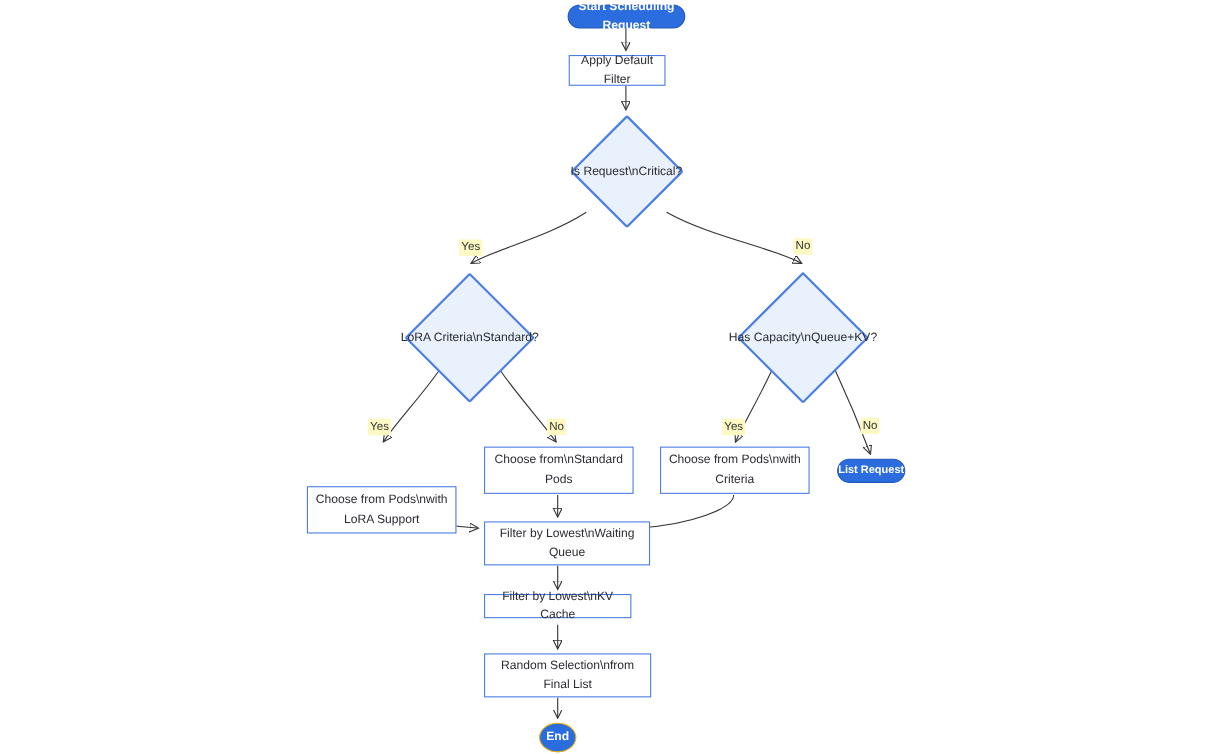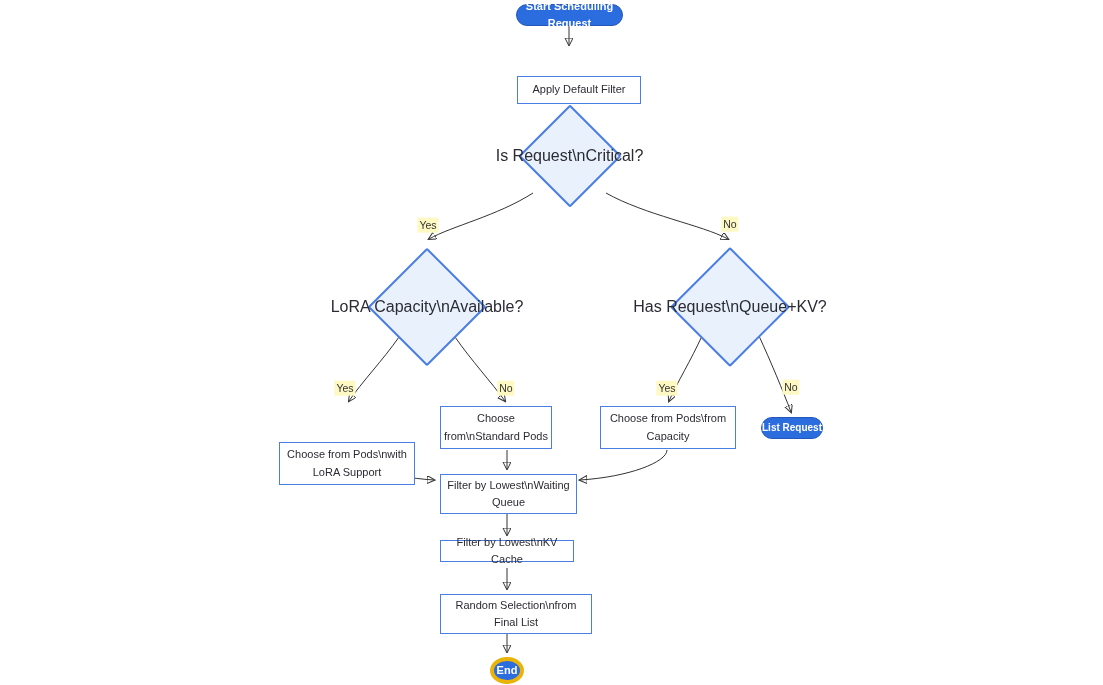--- a/index.html
+++ b/index.html
@@ -8,29 +8,29 @@
     font-family:"Liberation Sans","DejaVu Sans",sans-serif;color:#2b2b33;
   }
   .edges{position:absolute;left:0;top:0;width:1103px;height:685px;}
   .edges path{stroke:#333333;stroke-width:1;fill:none;}
   .node{
     position:absolute;display:flex;align-items:center;justify-content:center;
     text-align:center;font-size:11px;line-height:1.55;box-sizing:border-box;
   }
   .rect{background:#ffffff;border:1.5px solid #4a7de6;padding:2px 3px;}
   .pill{background:#2b6cdf;color:#ffffff;font-weight:bold;border-radius:12px;border:1px solid #2458b8;}
-  .circle{background:#2b6cdf;color:#ffffff;font-weight:bold;border-radius:50%;border:4px solid #eab308;}
+  .circle{background:#2b6cdf;color:#ffffff;font-weight:bold;border-radius:50%;border:1px solid #eab308;}
   .diamond{position:absolute;}
   .diamond .shape{
     position:absolute;left:50%;top:50%;transform:translate(-50%,-50%) rotate(45deg);
     background:#e9f2fc;border:2px solid #4a7de6;border-radius:2px;box-sizing:border-box;
   }
   .diamond .dlabel{
     position:absolute;left:50%;top:50%;transform:translate(-50%,-50%);
-    white-space:nowrap;font-size:16px;text-align:right;z-index:2;
+    white-space:nowrap;font-size:11px;text-align:right;z-index:2;
   }
   .edge-label{
     position:absolute;transform:translate(-50%,-50%);
     background:#fef9c3;color:#333333;font-size:10.5px;padding:0px 2px;line-height:1.4;z-index:3;
   }
 </style>
 </head>
 <body>
 
 <div class="canvas">
@@ -52,46 +52,46 @@
     <path d="M347,450 C347,462 385,477 434,480" marker-end="url(#arrow)"></path>
     <path d="M507,450 L507,469" marker-end="url(#arrow)"></path>
     <path d="M667,450 C667,462 629,477 580,480" marker-end="url(#arrow)"></path>
     <path d="M507,514 L507,535" marker-end="url(#arrow)"></path>
     <path d="M507,568 L507,589" marker-end="url(#arrow)"></path>
     <path d="M507,634 L507,652" marker-end="url(#arrow)"></path>
   </svg>
 
   <div class="node pill" style="left:516px;top:4px;width:107px;height:22px;">Start Scheduling Request</div>
 
-  <div class="node rect" style="left:517px;top:50px;width:124px;height:28px;margin-top:26px;">Apply Default Filter</div>
+  <div class="node rect" style="left:517px;top:50px;width:88px;height:28px;">Apply Default Filter</div>
 
   <div class="diamond" style="left:517px;top:104px;width:105px;height:104px;">
     <div class="shape" style="width:73px;height:73px;"></div>
     <div class="dlabel">Is Request\nCritical?</div>
   </div>
 
   <div class="diamond" style="left:367px;top:247px;width:120px;height:120px;">
     <div class="shape" style="width:84px;height:84px;"></div>
-    <div class="dlabel">LoRA Capacity\nAvailable?</div>
+    <div class="dlabel">LoRA Criteria\nStandard?</div>
   </div>
 
   <div class="diamond" style="left:668px;top:247px;width:124px;height:120px;">
     <div class="shape" style="width:85px;height:85px;"></div>
-    <div class="dlabel">Has Request\nQueue+KV?</div>
+    <div class="dlabel">Has Capacity\nQueue+KV?</div>
   </div>
 
   <div class="node rect" style="left:279px;top:406px;width:136px;height:43px;margin-top:36px;">Choose from Pods\nwith LoRA Support</div>
 
-  <div class="node rect" style="left:440px;top:406px;width:112px;height:43px;">Choose from\nStandard Pods</div>
+  <div class="node rect" style="left:440px;top:406px;width:136px;height:43px;">Choose from\nStandard Pods</div>
 
-  <div class="node rect" style="left:600px;top:406px;width:136px;height:43px;">Choose from Pods\from Capacity</div>
+  <div class="node rect" style="left:600px;top:406px;width:136px;height:43px;">Choose from Pods\nwith Criteria</div>
 
   <div class="node pill" style="left:761px;top:417px;width:62px;height:22px;font-size:10px;">List Request</div>
 
-  <div class="node rect" style="left:440px;top:474px;width:137px;height:40px;">Filter by Lowest\nWaiting Queue</div>
+  <div class="node rect" style="left:440px;top:474px;width:151px;height:40px;">Filter by Lowest\nWaiting Queue</div>
 
   <div class="node rect" style="left:440px;top:540px;width:134px;height:22px;">Filter by Lowest\nKV Cache</div>
 
   <div class="node rect" style="left:440px;top:594px;width:152px;height:40px;">Random Selection\nfrom Final List</div>
 
   <div class="node circle" style="left:490px;top:657px;width:34px;height:27px;">End</div>
 
   <div class="edge-label" style="left:428px;top:225px;">Yes</div>
   <div class="edge-label" style="left:730px;top:224px;">No</div>
   <div class="edge-label" style="left:345px;top:388px;">Yes</div>

